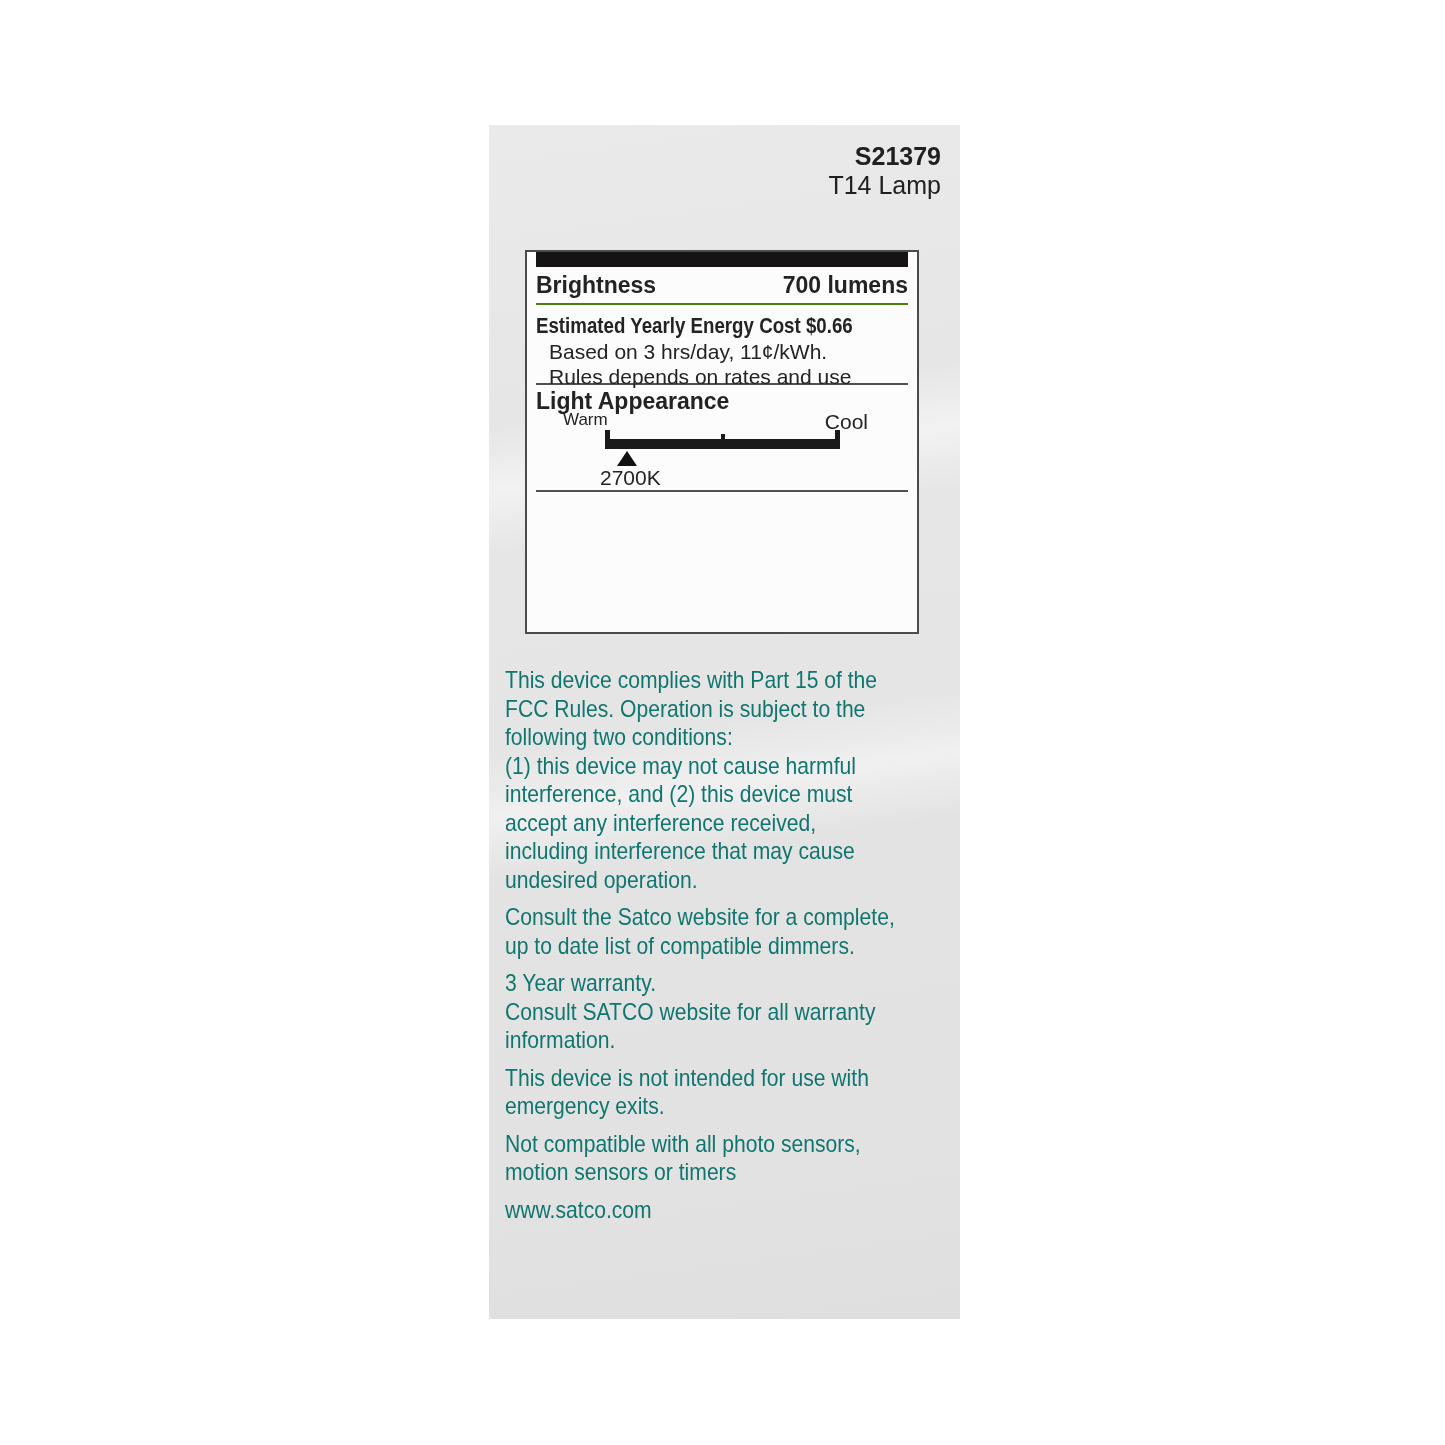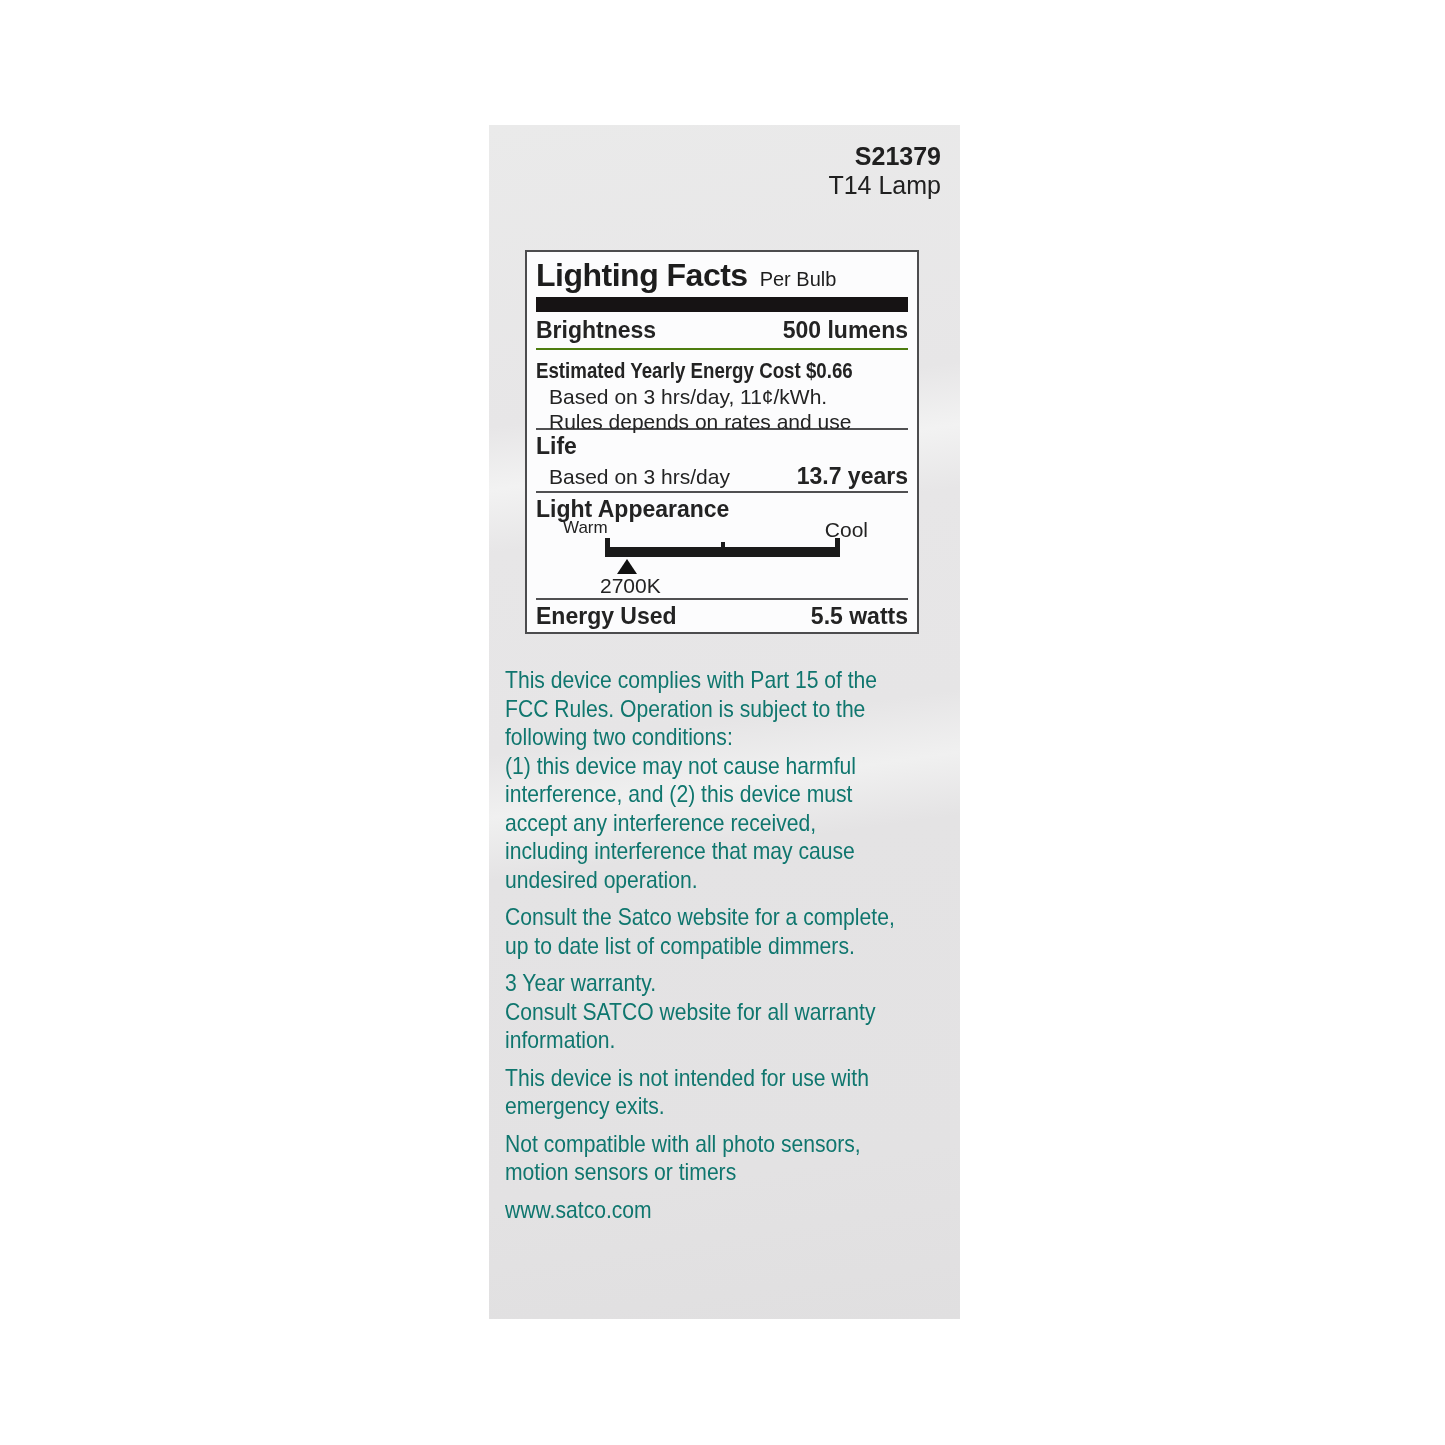--- a/index.html
+++ b/index.html
@@ -75,63 +75,48 @@
 
 <div class="canvas">
   <div class="panel">
 
     <div class="pkg-header">
       <div class="sku">S21379</div>
       <div class="product">T14 Lamp</div>
     </div>
 
     <div class="lf-box">
-      <div class="lf-title-row">
-        <span class="lf-title">Lighting Facts</span>
-        <span class="lf-subtitle">Per Bulb</span>
-      </div>
       <div class="lf-bar"></div>
 
       <div class="lf-row brightness">
         <span>Brightness</span>
-        <span>500 lumens</span>
+        <span>700 lumens</span>
       </div>
 
       <div class="lf-sec cost">
         <div class="fit-line">Estimated Yearly Energy Cost $0.66</div>
         <div class="lf-note">Based on 3 hrs/day, 11¢/kWh.</div>
         <div class="lf-note">Rules depends on rates and use</div>
       </div>
 
-      <div class="lf-sec life">
-        <div class="lf-head">Life</div>
-        <div class="life-row">
-          <span class="life-basis">Based on 3 hrs/day</span>
-          <span class="life-value">13.7 years</span>
-        </div>
-      </div>
 
       <div class="lf-sec appearance">
         <div class="lf-head appearance-head">Light Appearance</div>
         <span class="warm-label">Warm</span>
         <span class="cool-label">Cool</span>
         <div class="scale">
           <div class="tick left"></div>
           <div class="tick mid"></div>
           <div class="tick right"></div>
           <div class="scale-bar"></div>
           <div class="cct-marker" style="left: 9.4%;"></div>
         </div>
         <div class="cct-value">2700K</div>
       </div>
 
-      <div class="lf-row energy">
-        <span>Energy Used</span>
-        <span>5.5 watts</span>
-      </div>
     </div>
 
     <div class="body-text">
       <div class="para">
         <div class="line">This device complies with Part 15 of the</div>
         <div class="line">FCC Rules. Operation is subject to the</div>
         <div class="line">following two conditions:</div>
         <div class="line">(1) this device may not cause harmful</div>
         <div class="line">interference, and (2) this device must</div>
         <div class="line">accept any interference received,</div>

